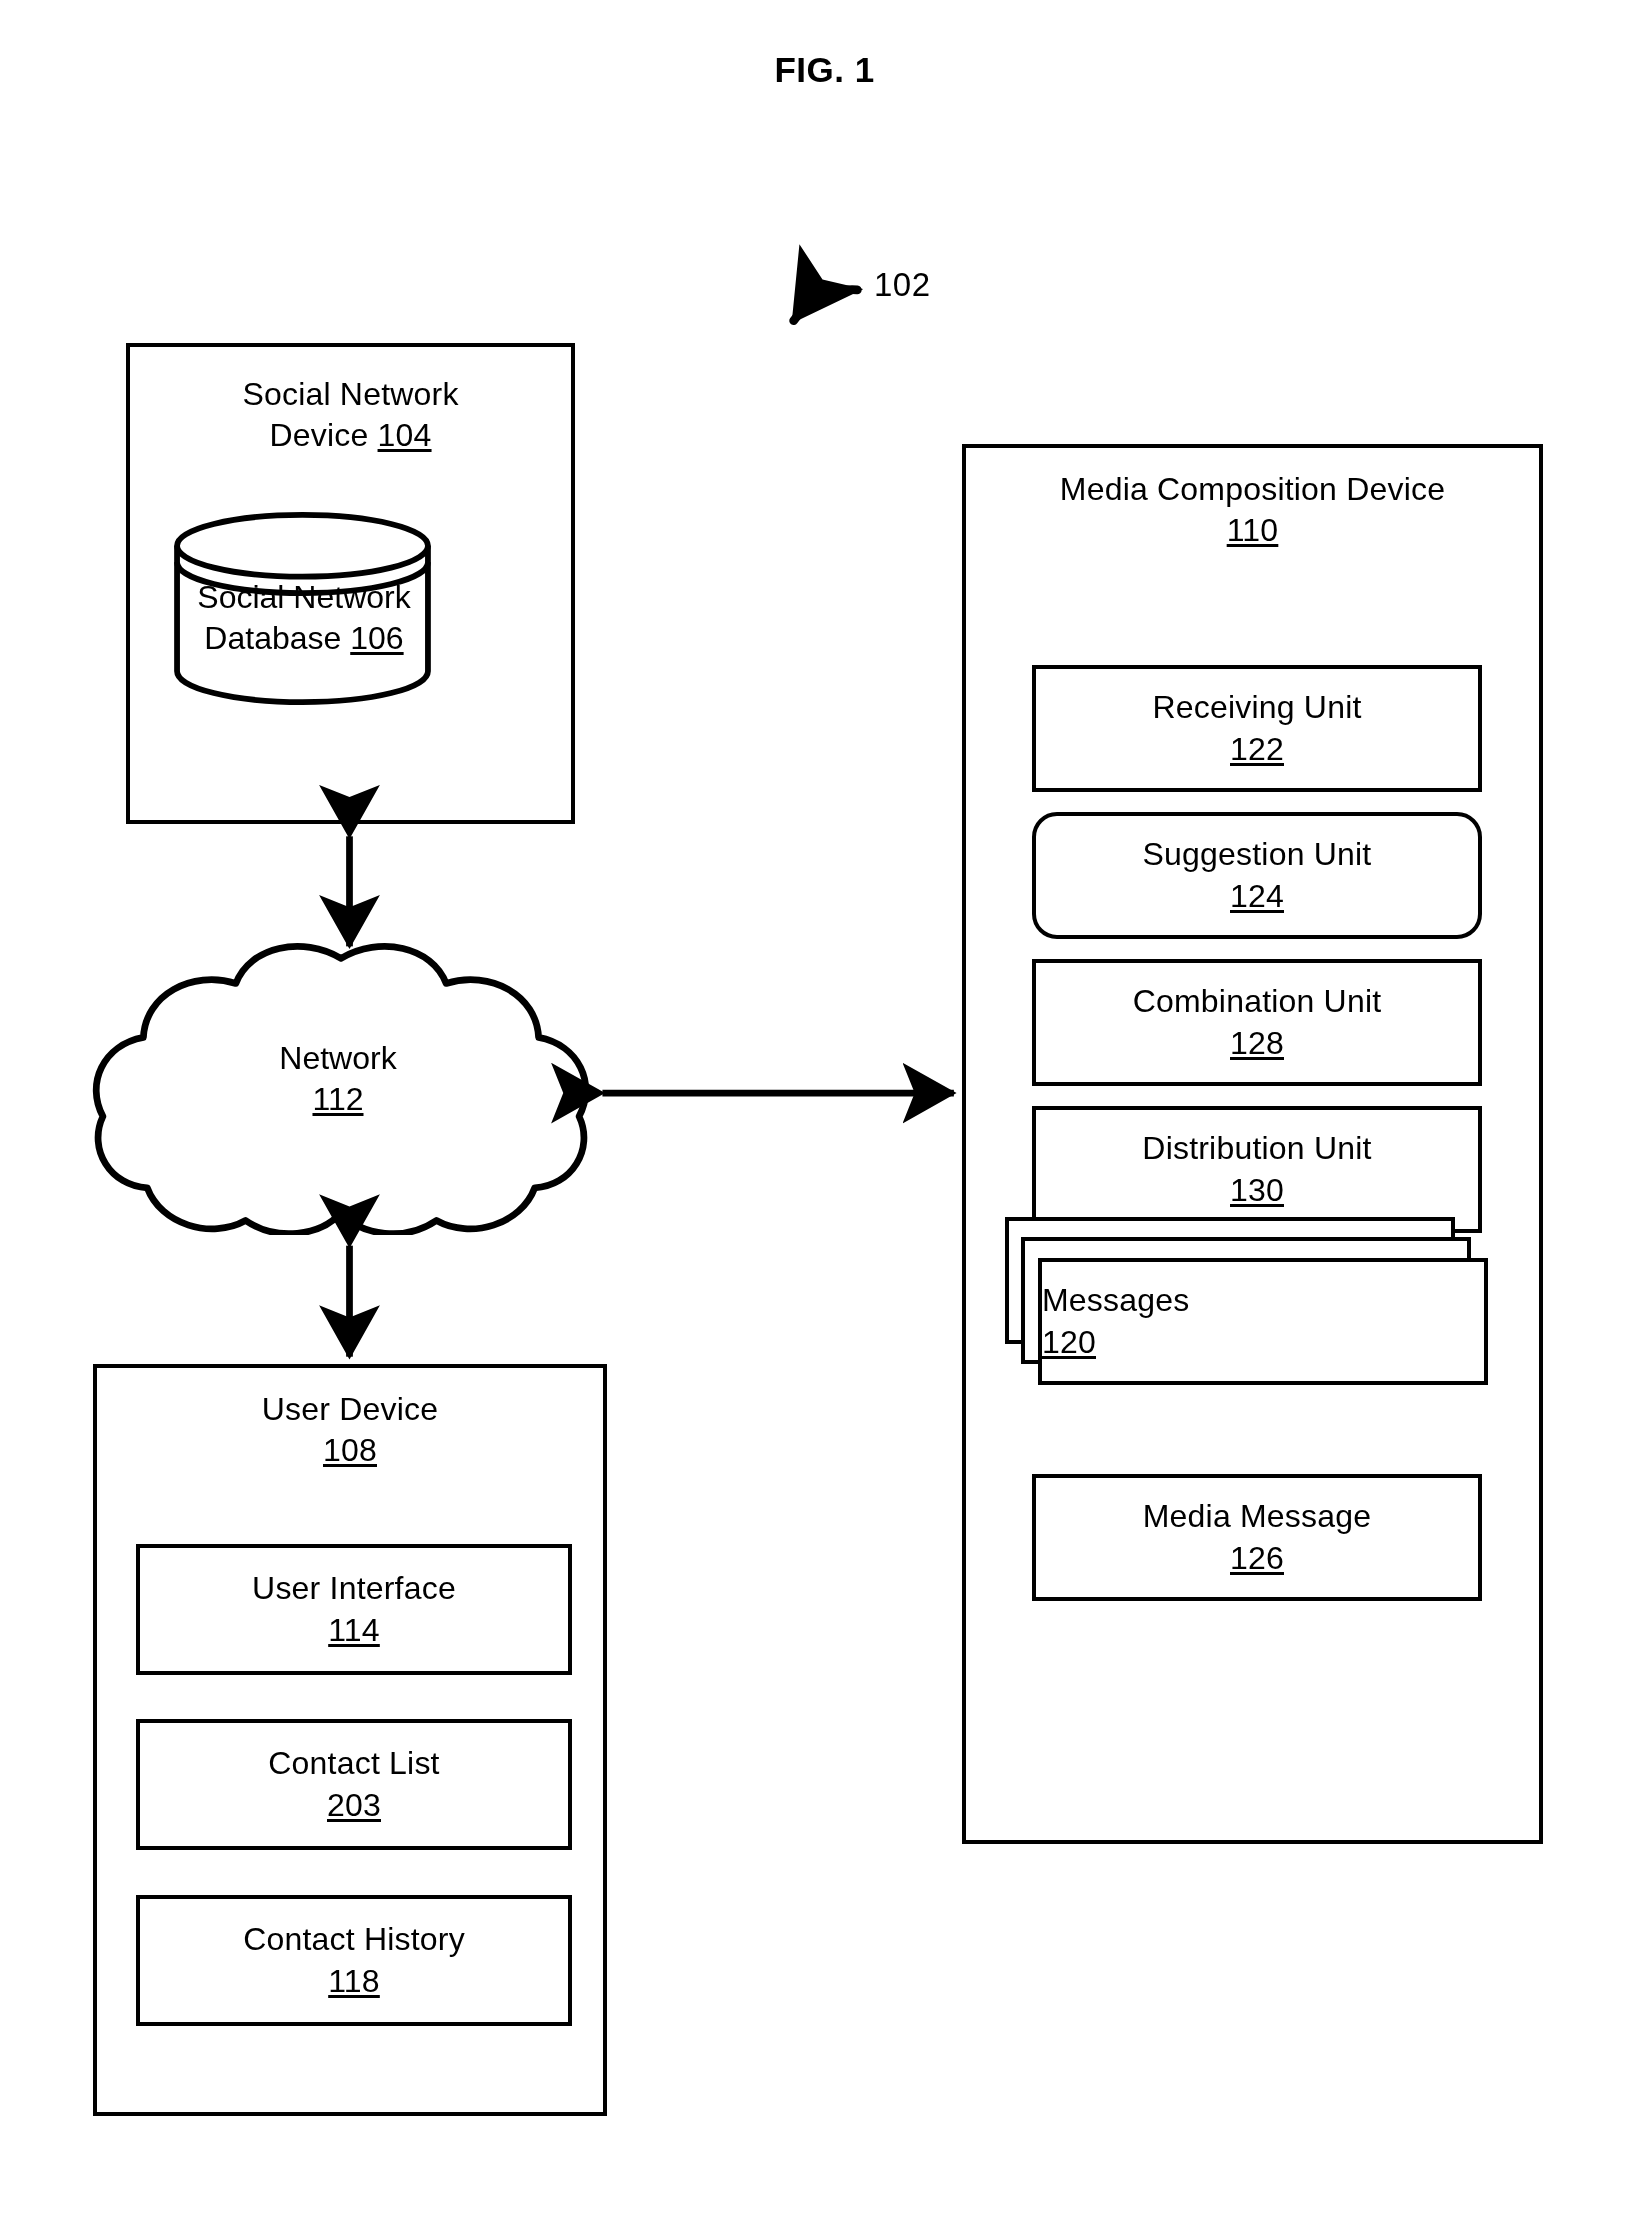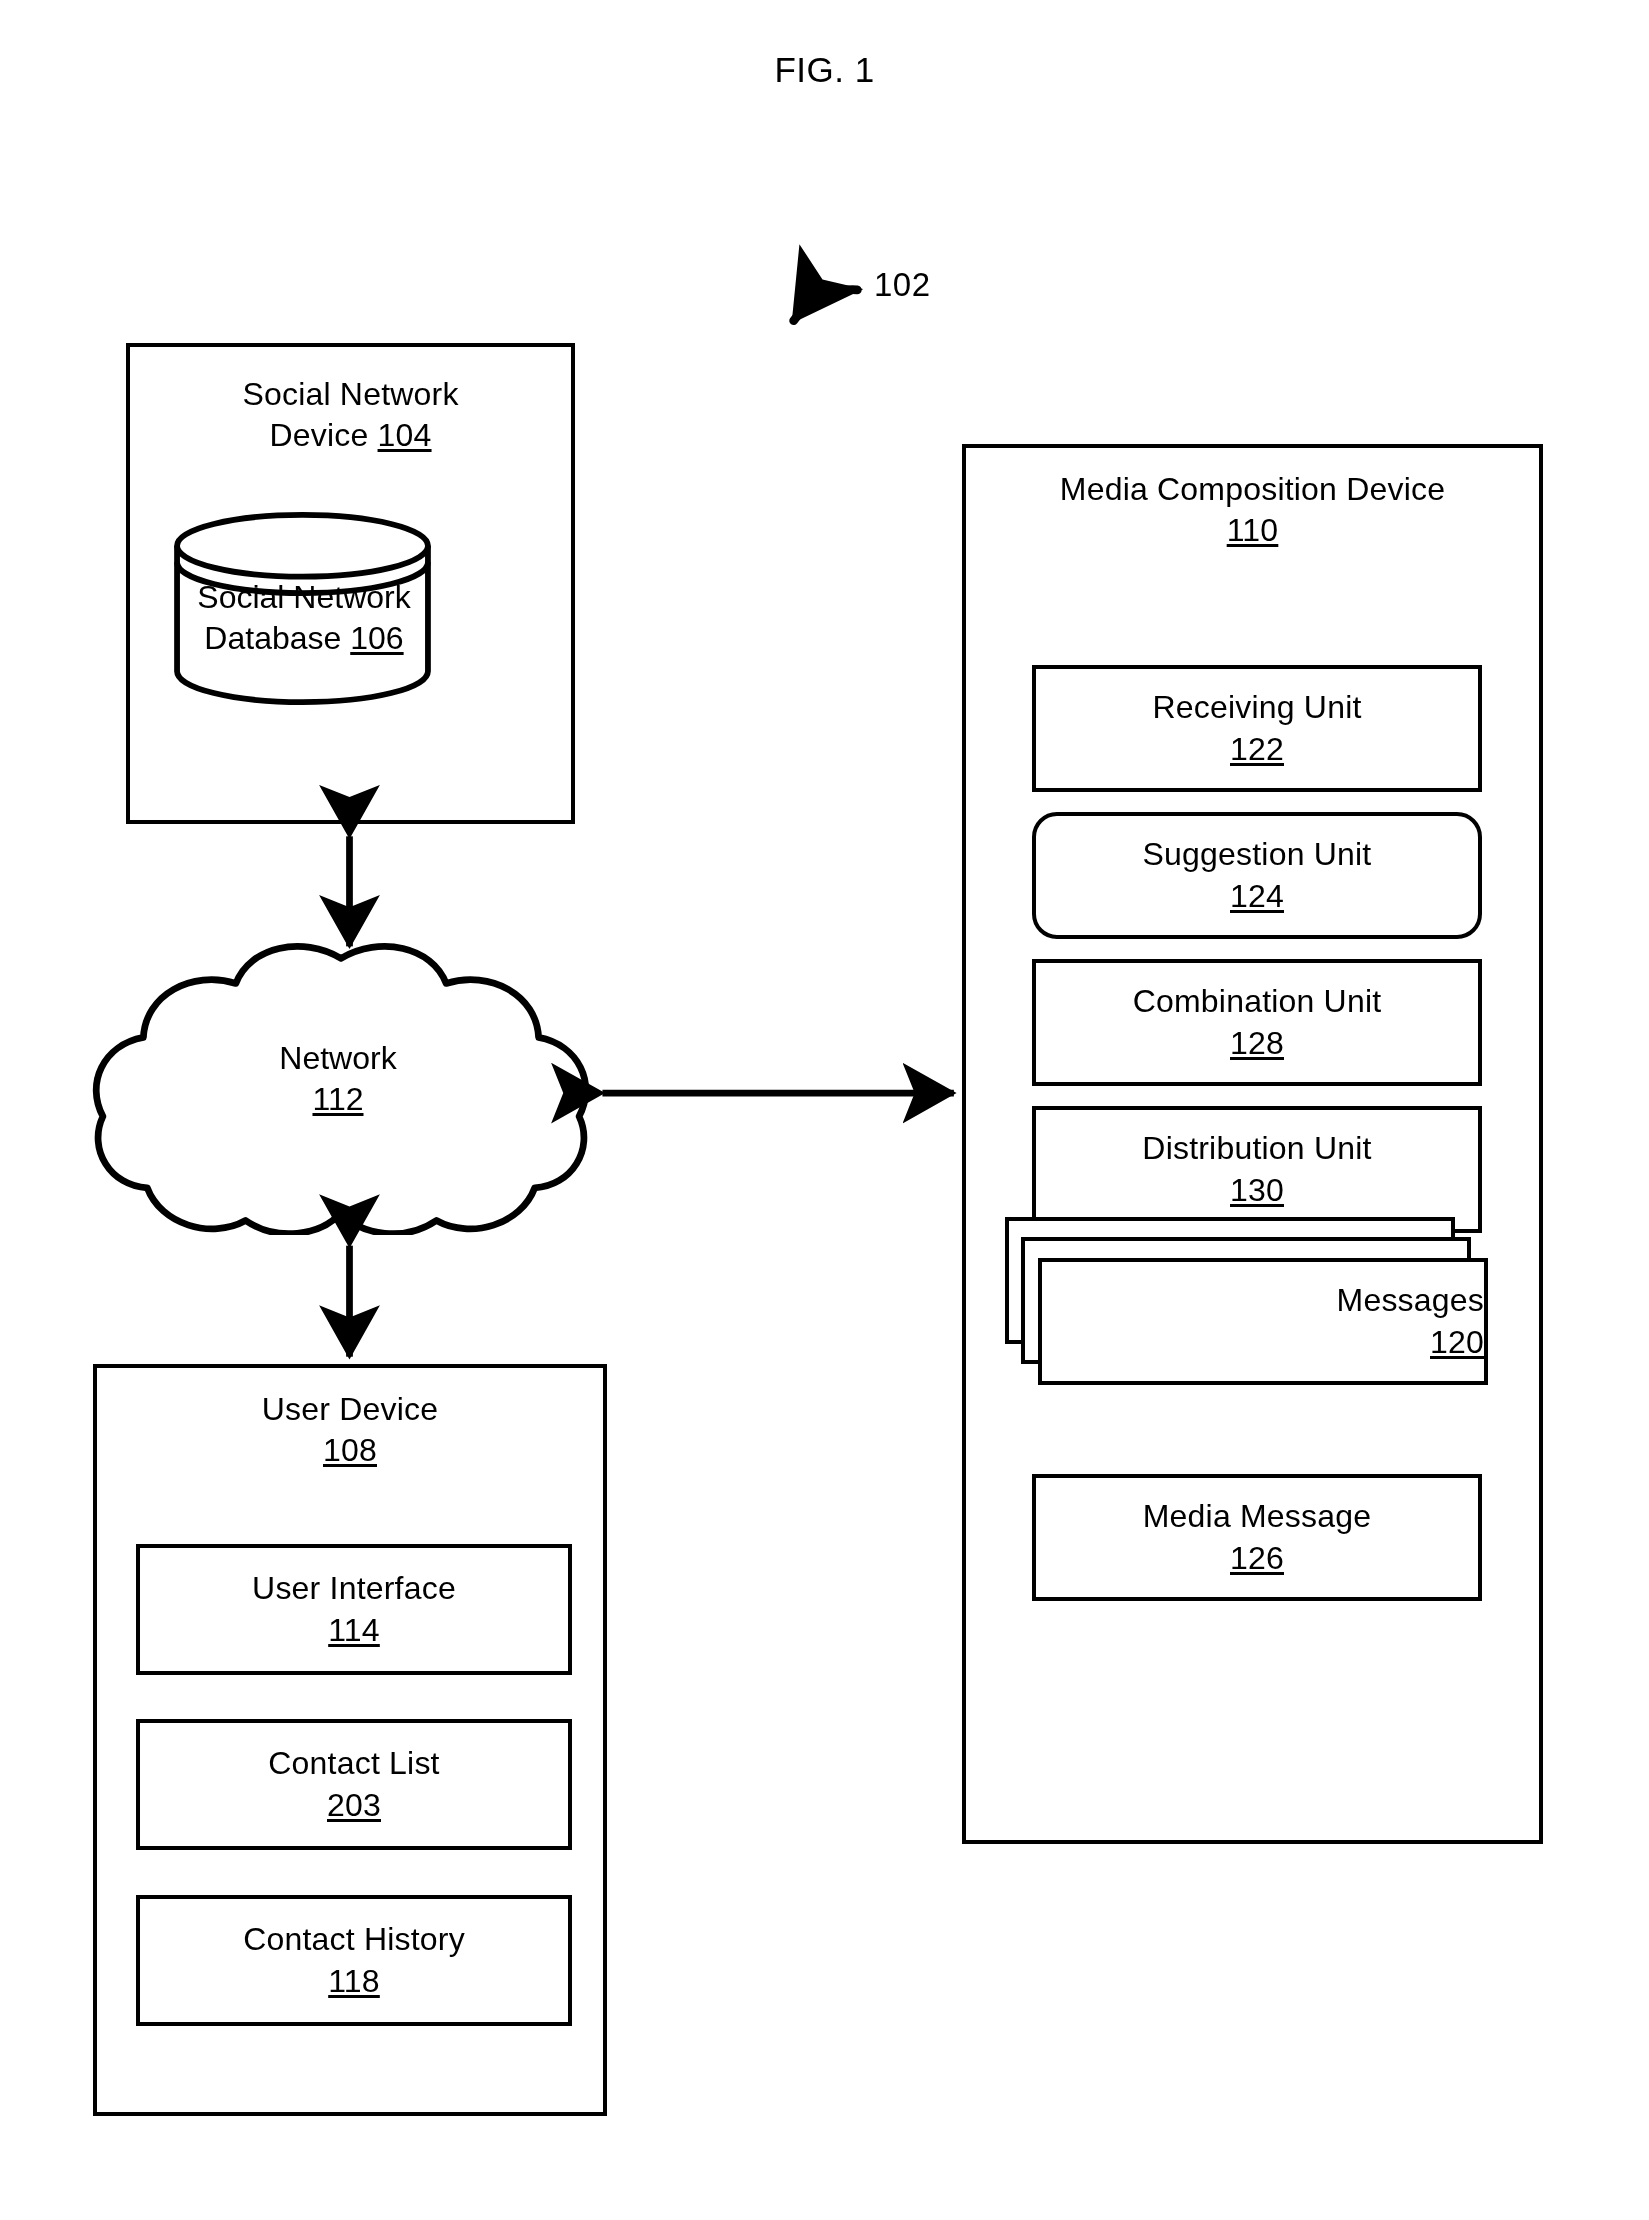--- a/index.html
+++ b/index.html
@@ -21,21 +21,21 @@
     width: 1649px;
     height: 2221px;
   }
   .fig-title {
     position: absolute;
     left: 0;
     top: 50px;
     width: 1649px;
     text-align: center;
     font-size: 35px;
-    font-weight: normal;
+    font-weight: bold;
     letter-spacing: 0.5px;
   }
   
   .box {
     position: absolute;
     border: 4.8px solid #000;
     background: #fff;
     box-sizing: border-box;
   }
   .inner-box {
@@ -146,21 +146,21 @@
     box-sizing: border-box;
     width: 450px;
     height: 127px;
   }
   #messages-sheet-back  { left: 0px;  top: 0px;  }
   #messages-sheet-mid   { left: 16.4px; top: 20px; }
   #messages-sheet-front {
     left: 33px; top: 41px;
     display: flex;
     flex-direction: column;
-    align-items: flex-end;
+    align-items: flex-start;
     justify-content: center;
   }
   
   .svg-layer {
     position: absolute;
     left: 0; top: 0;
     width: 1649px; height: 2221px;
     pointer-events: none;
   }
   #ref-102-label {

